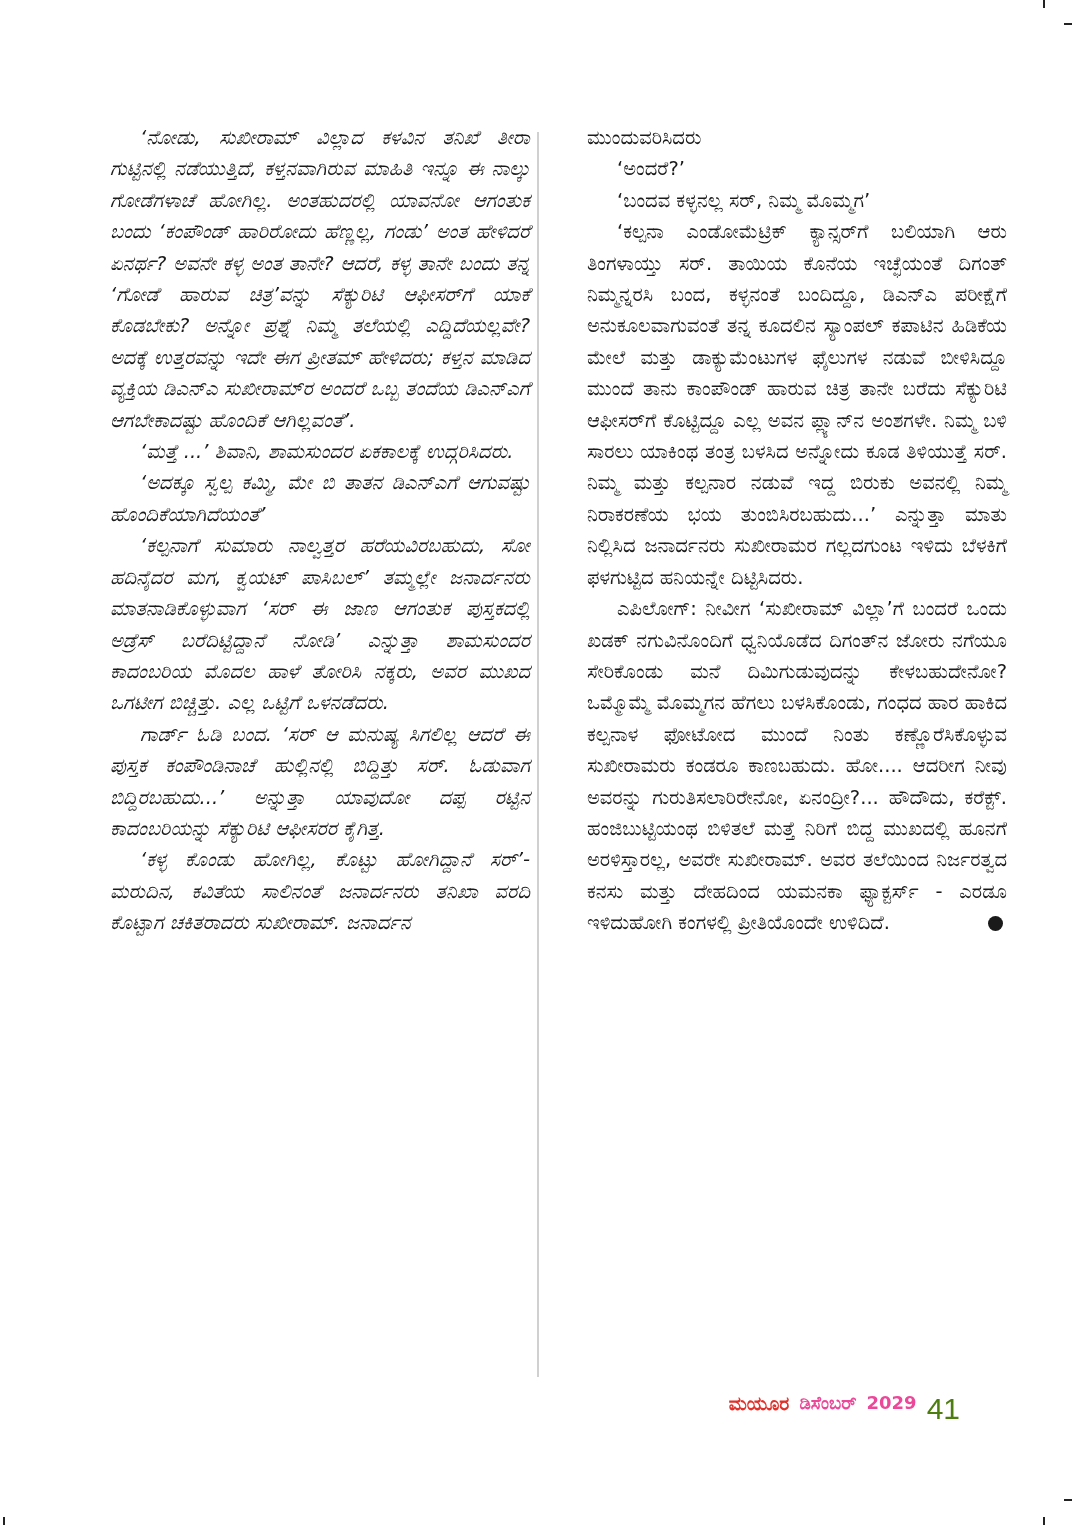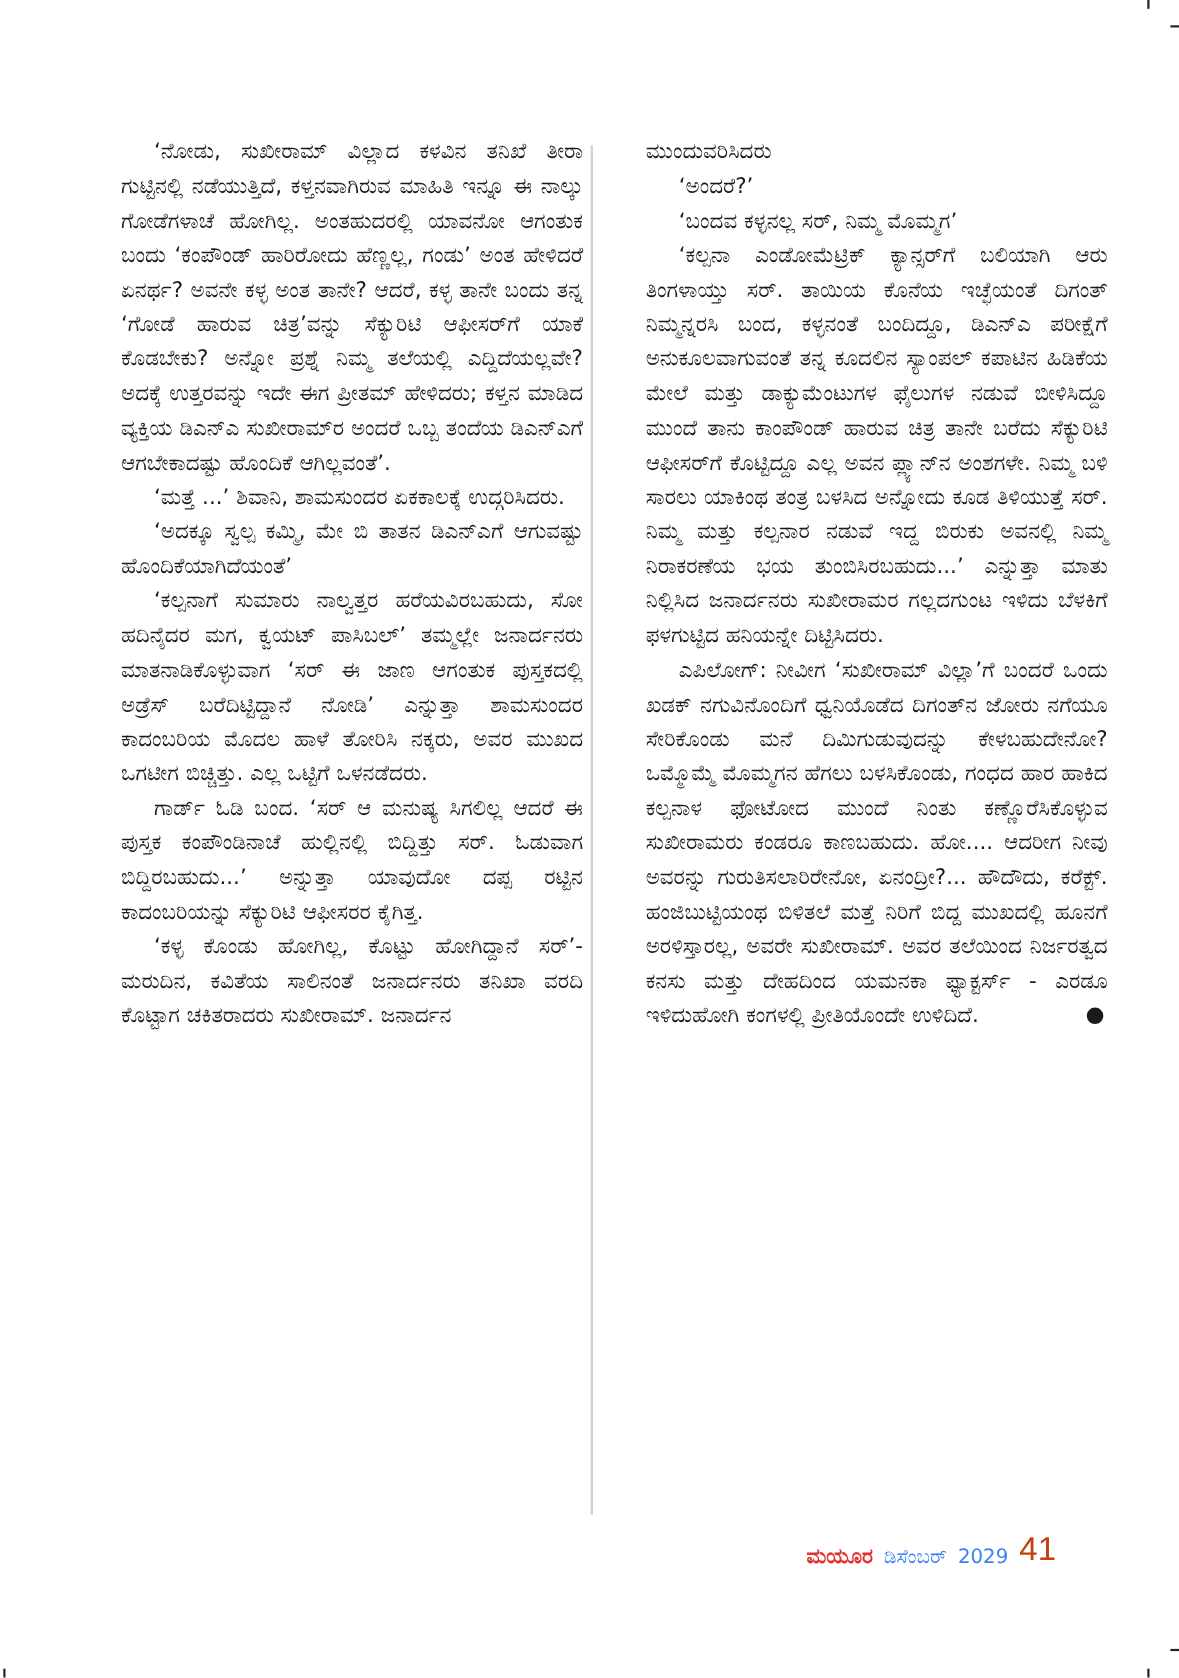--- a/index.html
+++ b/index.html
@@ -1,30 +1,30 @@
 <!DOCTYPE html>
 <html><head>
 <meta charset="utf-8">
 <style>
   html, body { margin: 0; padding: 0; background: #ffffff; }
   body { width: 1072px; height: 1525px; position: relative; overflow: hidden;
          font-family: "DejaVu Sans", sans-serif; color: #1a1a1a; }
   .page { position: absolute; left: 0; top: 0; width: 1072px; height: 1525px; }
   .column { position: absolute; top: 122px; width: 420px; font-size: 19.5px; line-height: 31.4px; }
-  .col-left { left: 110px; }
+  .col-left { left: 110px; font-style: italic; }
   .col-right { left: 587px; }
   .column p { margin: 0; text-align: justify; text-indent: 30px; }
   .column p.noindent { text-indent: 0; }
   .column-rule { position: absolute; left: 537px; top: 132px; width: 2px; height: 1245px; background: #d0d0d0; }
   .end-mark { display: inline-block; width: 15px; height: 15px; border-radius: 50%; background: #1a1a1a;
               float: right; margin-top: 9px; margin-right: 4px; }
-  .footer { position: absolute; top: 1392px; right: 112px; display: flex; align-items: flex-end; gap: 10px; }
+  .footer { position: absolute; top: 1392px; right: 112px; display: flex; align-items: flex-start; gap: 10px; }
   .footer-logo { color: #e0312b; font-weight: bold; font-size: 19px; }
-  .footer-date { color: #3b82f6; font-size: 18px; }
-  .footer-page { color: #c2410c; font-size: 30px; font-family: "Liberation Sans", sans-serif; }
+  .footer-date { color: #ec4899; font-size: 18px; font-weight: bold; }
+  .footer-page { color: #4d7c0f; font-size: 30px; font-family: "Liberation Sans", sans-serif; }
   .crop { position: absolute; background: #222; }
 </style>
 </head>
 <body>
 
 <div class="page">
 
   <div class="crop" style="left:1043px;top:0;width:2px;height:8px;"></div>
   <div class="crop" style="left:1064px;top:23px;width:8px;height:2px;"></div>
   <div class="crop" style="left:1064px;top:1499px;width:8px;height:2px;"></div>

